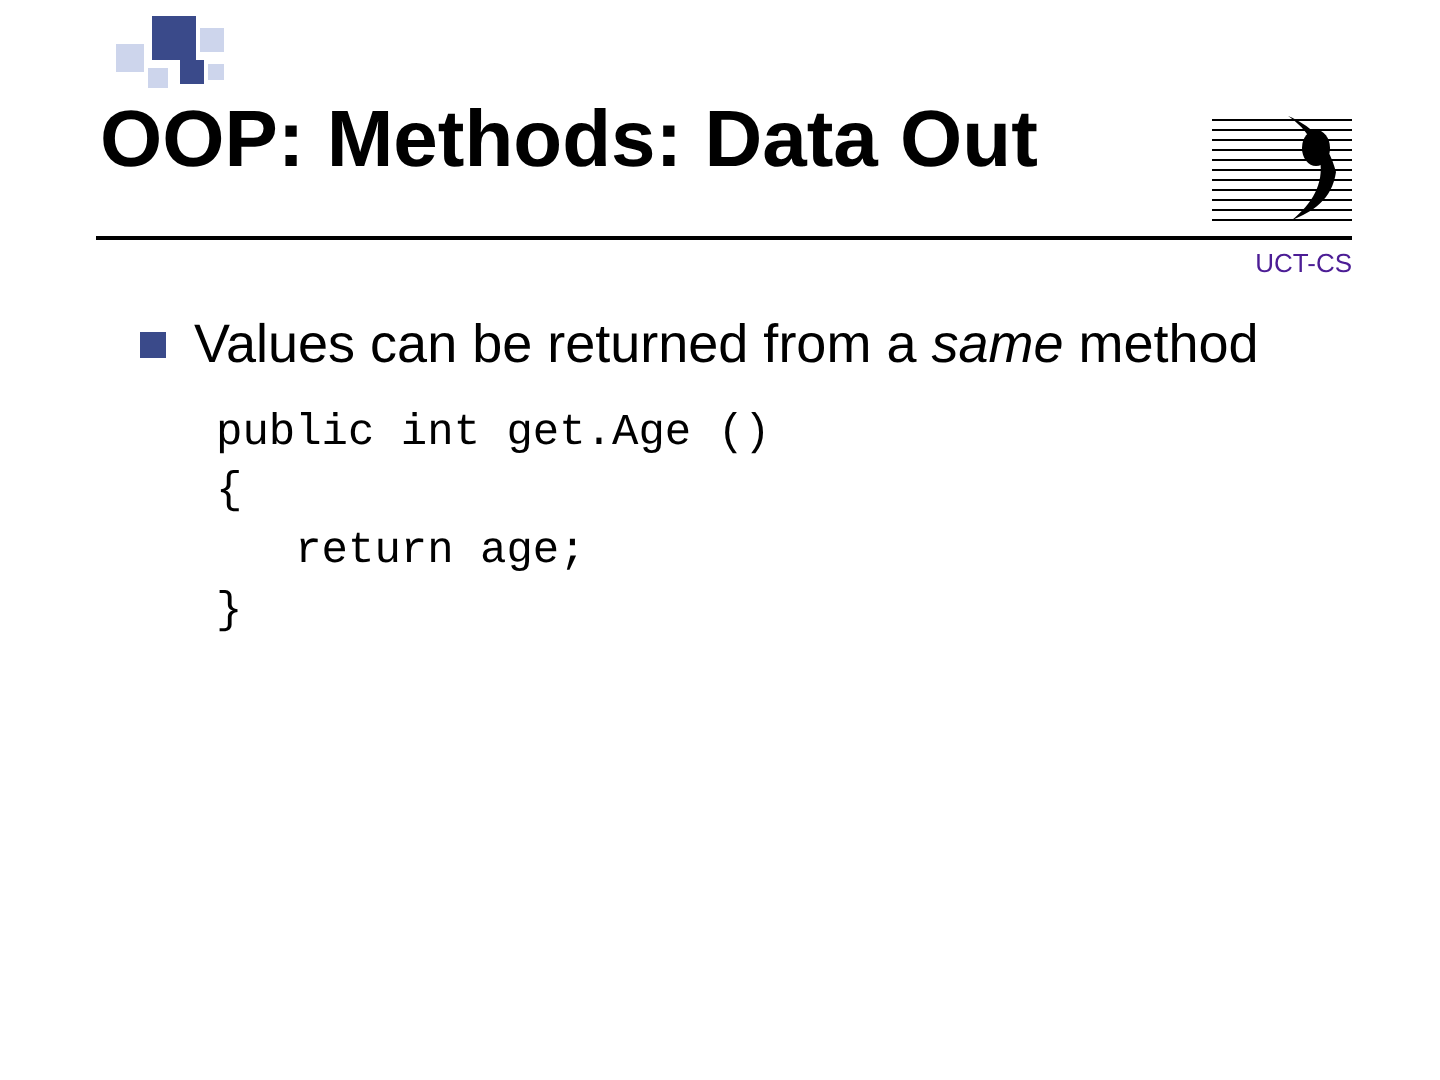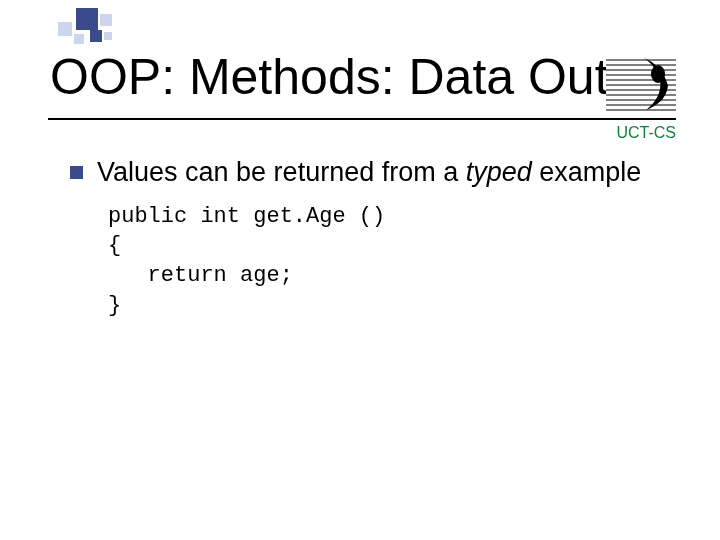--- a/index.html
+++ b/index.html
@@ -30,22 +30,22 @@
     background: #3a4a8a;
   }
   .decor .light {
     position: absolute;
     background: #cdd5ec;
   }
   .title {
     position: absolute;
     left: 50px;
     top: 48px;
-    font-size: 50px;
-    font-weight: normal;
+    font-size: 40px;
+    font-weight: bold;
     letter-spacing: 0px;
   }
   .rule {
     position: absolute;
     left: 48px;
     top: 118px;
     width: 628px;
     height: 2px;
     background: #000;
   }
@@ -53,23 +53,23 @@
     position: absolute;
     right: 44px;
     top: 56px;
     width: 70px;
     height: 56px;
   }
   .logo-label {
     position: absolute;
     right: 44px;
     top: 124px;
-    font-size: 16px;
+    font-size: 13px;
     letter-spacing: 0px;
-    color: #15803d;
+    color: #4c1d95;
   }
   .content {
     position: absolute;
     left: 70px;
     top: 156px;
     width: 600px;
   }
   .bullet-row {
     display: flex;
     align-items: flex-start;
@@ -136,21 +136,21 @@
   </div>
   <div class="logo-label">UCT-CS</div>
 
   <div class="rule"></div>
 
   <div class="content">
 
     <div class="bullet-row">
       <div class="bullet"></div>
       <div class="bullet-text">
-        <span>Values can be returned from a </span><span class="italic">typed</span><span> example</span>
+        <span>Values can be returned from a </span><span class="italic">same</span><span> method</span>
       </div>
     </div>
 
     <div class="code"><span>public int get.Age ()</span>
 <span>{</span>
 <span>   return age;</span>
 <span>}</span></div>
 
 
   </div>

